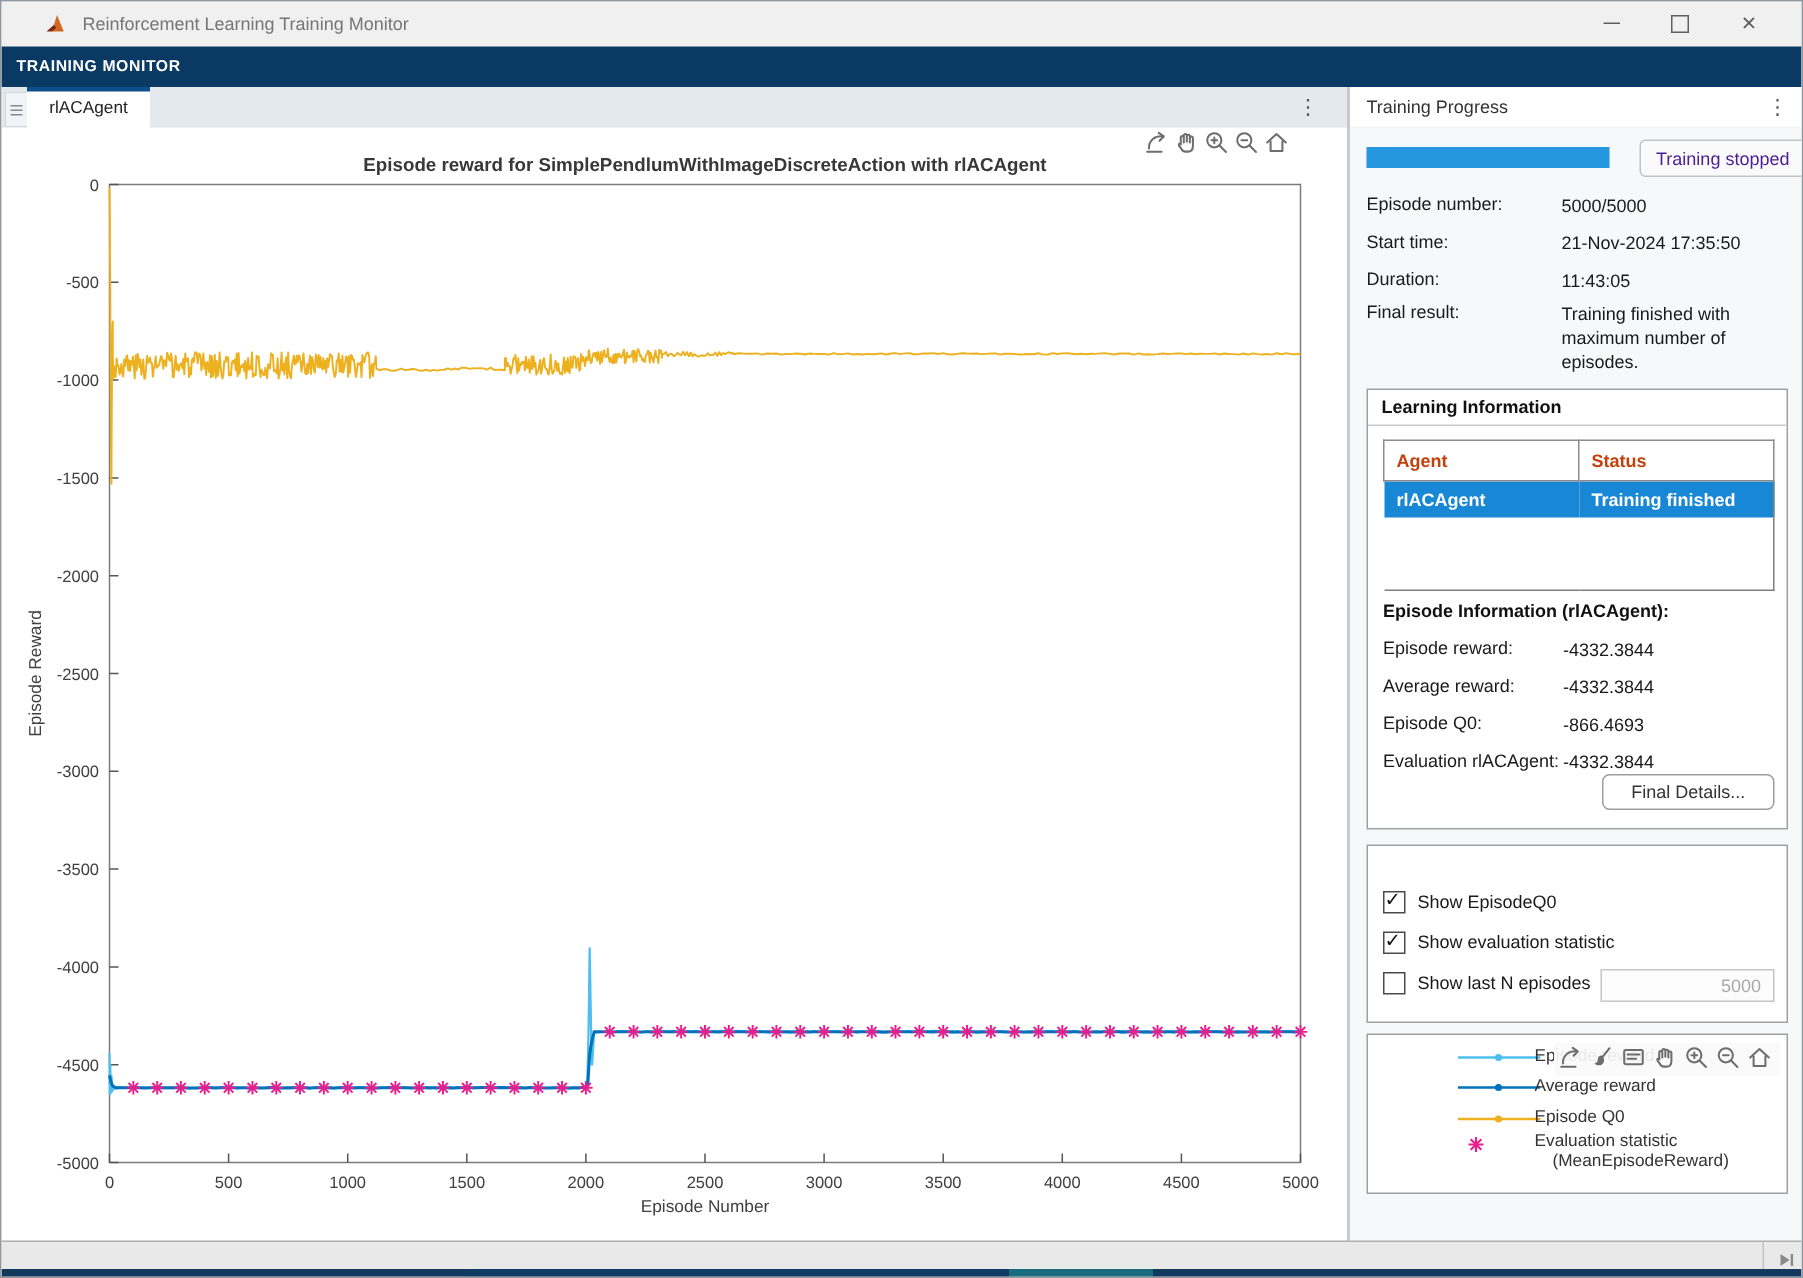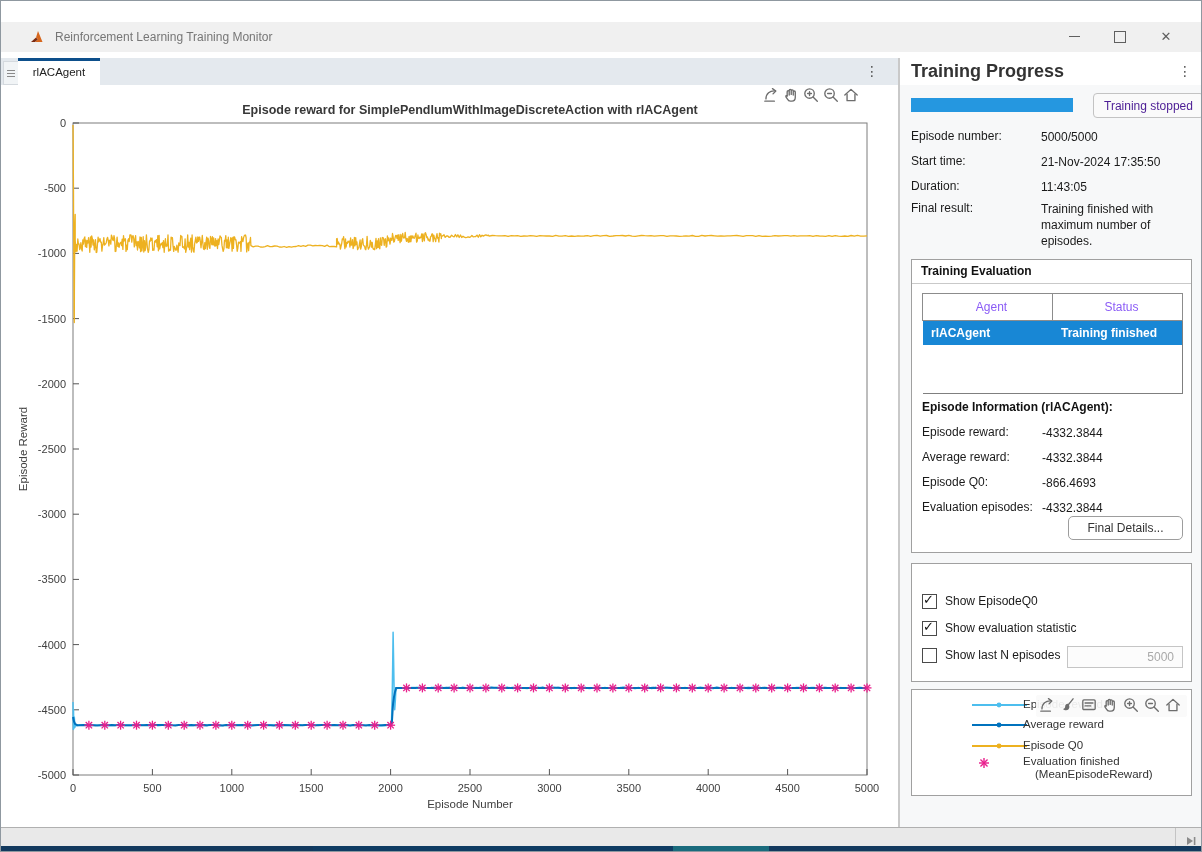--- a/index.html
+++ b/index.html
@@ -1,20 +1,20 @@
 <!DOCTYPE html>
 <html style="--ribbon: #0a3a64; --tabaccent: #0d4f8b; --progress: #2597e0; --selection: #1887d5;"><head>
 <meta charset="utf-8">
 <style>
   html,body{margin:0;padding:0;background:#ffffff;}
   #app{position:relative;width:1202px;height:852px;overflow:hidden;
        font-family:"Liberation Sans","DejaVu Sans",sans-serif;
        border:1px solid #8f98a0;box-sizing:border-box;background:#fff;}
   
-  #titlebar{position:absolute;left:0;top:0;width:100%;height:30px;background:#f0f0f0;margin-top:21px;}
+  #titlebar{position:absolute;left:0;top:0;width:100%;height:30px;background:#f0f0f0;}
   #logo{position:absolute;left:28px;top:7px;width:16px;height:16px;}
   #title{position:absolute;left:54px;top:8px;font-size:12px;color:#767676;}
   #wincontrols{position:absolute;right:12px;top:0;height:30px;display:flex;}
   .winbtn{width:46px;height:29px;display:flex;align-items:center;justify-content:center;cursor:pointer;}
   .min-glyph{width:11px;height:1px;background:#5f5f5f;}
   .max-glyph{width:10px;height:10px;border:1px solid #5f5f5f;}
   .close-glyph{font-size:13px;color:#5f5f5f;line-height:13px;}
   
   #ribbon{position:absolute;left:0;top:30px;width:100%;height:27px;background:var(--ribbon,#0a3a64);}
   #ribbon span{display:inline-block;margin-left:10px;line-height:27px;color:#fff;font-size:10.5px;
@@ -28,21 +28,21 @@
   .hline{width:8px;height:1px;background:#8a8a8a;}
   #doc-tab{position:absolute;left:17px;top:0;width:82px;height:28px;background:#fff;
            border-top:3px solid var(--tabaccent,#0d4f8b);box-sizing:border-box;z-index:2;
            text-align:center;cursor:pointer;}
   #doc-tab span{font-size:11.5px;color:#222;line-height:23px;}
   .kebab{display:inline-block;width:16px;text-align:center;color:#555;font-size:14px;cursor:pointer;}
   #strip-kebab{position:absolute;right:18px;top:0;line-height:27px;}
   
   #panel-header{position:absolute;left:899px;top:57px;width:303px;height:27px;background:#fff;
                 border-bottom:1px solid #dcdcdc;box-sizing:content-box;}
-  .ph-title{position:absolute;left:11px;line-height:27px;font-size:18px;font-weight:bold;color:#333;}
+  .ph-title{position:absolute;left:11px;line-height:27px;font-size:12px;font-weight:normal;color:#333;}
   #panel-header .kebab{position:absolute;right:10px;line-height:27px;}
   #vdivider{position:absolute;left:897px;top:57px;width:2px;height:788px;background:#c9c9c9;}
   
   #doc{position:absolute;left:0;top:84px;width:897px;height:742px;background:#fff;}
   #chart-svg{position:absolute;left:0;top:0;}
   #chart-svg text{font-family:"Liberation Sans","DejaVu Sans",sans-serif;}
   .tick{font-size:11px;fill:#404040;}
   .axlabel{font-size:11.5px;fill:#404040;}
   .charttitle{font-size:12.5px;font-weight:bold;fill:#383838;}
   #axes-toolbar{position:absolute;left:761px;top:1px;display:flex;}
@@ -57,21 +57,21 @@
            border-radius:4px;background:#fafafa;color:#4c1d95;font-size:12px;
            font-family:inherit;cursor:default;}
   .fieldrow{position:absolute;left:11px;right:11px;font-size:12px;color:#1a1a1a;}
   .flabel{position:absolute;left:0;top:0;}
   .fvalue{position:absolute;left:130px;top:0;width:140px;line-height:16px;}
   .pbox{position:absolute;left:11px;width:281px;background:#fff;border:1px solid #a0a0a0;box-sizing:border-box;}
   .pbox-title{height:23px;line-height:23px;padding-left:9px;font-size:12px;font-weight:bold;color:#111;
               border-bottom:1px solid #c9c9c9;}
   #agent-table{position:absolute;left:10px;top:33px;width:261px;border-collapse:collapse;
                border:1px solid #7f7f7f;font-size:12px;table-layout:fixed;background:#fff;}
-  #agent-table th{border:1px solid #8c8c8c;text-align:center;padding:5px 0 5px 8px;font-weight:normal;color:#8b5cf6;height:16px;}
+  #agent-table th{border:1px solid #8c8c8c;text-align:left;padding:5px 0 5px 8px;font-weight:bold;color:#c2410c;height:16px;}
   #agent-table td{border-left:1px solid transparent;padding:4px 0 4px 8px;height:16px;}
   #agent-table tr.sel{background:var(--selection,#1887d5);color:#fff;font-weight:bold;cursor:pointer;}
   #agent-table tr.filler td{height:40px;}
   .ep-title{position:absolute;left:10px;top:140px;font-size:12px;font-weight:bold;color:#111;}
   .btn{border:1px solid #9d9d9d;border-radius:5px;background:#fff;color:#333;font-size:12px;
        font-family:inherit;cursor:pointer;}
   #moredetails{position:absolute;left:156px;top:256px;width:115px;height:24px;}
   .cbrow{position:absolute;left:10px;height:16px;cursor:pointer;}
   .cb{position:absolute;left:0;top:0;width:13px;height:13px;border:1.5px solid #4a4a4a;background:#fff;}
   .cb.checked::after{content:"✓";position:absolute;left:0px;top:-3px;font-size:13px;font-weight:bold;color:#111;}
@@ -113,20 +113,23 @@
         </div>
       <div class="winbtn">
           <div class="max-glyph"></div>
         </div>
       <div class="winbtn">
           <span class="close-glyph">✕</span>
         </div>
     </div>
   </div>
 
+  <div id="ribbon">
+    <span>TRAINING MONITOR</span>
+  </div>
 
   <div id="tabstrip">
     <div id="tab-handle">
       <div class="hline"></div>
         <div class="hline"></div>
         <div class="hline"></div>
     </div>
     <div id="doc-tab">
       <span>rlACAgent</span>
     </div>
@@ -437,21 +440,21 @@
     <div class="fieldrow" style="top:94px">
       <span class="flabel">Duration:</span>
       <span class="fvalue">11:43:05</span>
     </div>
     <div class="fieldrow" style="top:116px">
       <span class="flabel">Final result:</span>
       <span class="fvalue">Training finished with maximum number of episodes.</span>
     </div>
 
     <div class="pbox" id="ti-box" style="top:174px;height:294px">
-      <div class="pbox-title">Training Evaluation</div>
+      <div class="pbox-title">Learning Information</div>
       <table id="agent-table">
         <thead>
           <tr>
             <th>Agent</th>
             <th>Status</th>
           </tr>
         </thead>
         <tbody>
           <tr class="sel">
             <td>rlACAgent</td>
@@ -469,21 +472,21 @@
       </div>
       <div class="fieldrow" style="left:10px;top:190px">
         <span class="flabel">Average reward:</span>
         <span class="fvalue" style="left:120px">-4332.3844</span>
       </div>
       <div class="fieldrow" style="left:10px;top:215px">
         <span class="flabel">Episode Q0:</span>
         <span class="fvalue" style="left:120px">-866.4693</span>
       </div>
       <div class="fieldrow" style="left:10px;top:240px">
-        <span class="flabel">Evaluation episodes:</span>
+        <span class="flabel">Evaluation rlACAgent:</span>
         <span class="fvalue" style="left:120px">-4332.3844</span>
       </div>
       <button class="btn" id="moredetails">Final Details...</button>
     </div>
 
     <div class="pbox" id="po-box" style="top:478px;height:119px">
       <div class="cbrow" style="top:30px">
         <span class="cb checked"></span>
         <span class="cblabel">Show EpisodeQ0</span>
       </div>
@@ -520,21 +523,21 @@
             </svg></span>
         <span class="llabel">Episode Q0</span>
       </div>
       <div class="lrow" style="top:64px;height:32px">
         <span class="legend-sample"><svg width="55" height="18">
               <line x1="7" y1="9" x2="17" y2="9" stroke="#E91E8C" stroke-width="1.4"></line>
               <line x1="8.464466094067262" y1="5.464466094067262" x2="15.535533905932738" y2="12.535533905932738" stroke="#E91E8C" stroke-width="1.4"></line>
               <line x1="12" y1="4" x2="12" y2="14" stroke="#E91E8C" stroke-width="1.4"></line>
               <line x1="15.535533905932738" y1="5.464466094067262" x2="8.464466094067262" y2="12.535533905932738" stroke="#E91E8C" stroke-width="1.4"></line>
             </svg></span>
-        <span class="llabel">Evaluation finished</span>
+        <span class="llabel">Evaluation statistic</span>
         <span class="llabel2">(MeanEpisodeReward)</span>
       </div>
       <div id="legend-toolbar">
           <span class="tool-icon"><svg viewBox="0 0 16 16">
               <path d="M2.5 13.5 h8.5"></path>
               <path d="M3.5 11.5 C3.5 6.5 7 4 11.8 4.4"></path>
               <path d="M9.3 2.3 L12.3 4.4 L9.8 7"></path>
             </svg></span>
           <span class="tool-icon"><svg viewBox="0 0 16 16">
               <path d="M12.5 2.5 L8.6 7.4"></path>

